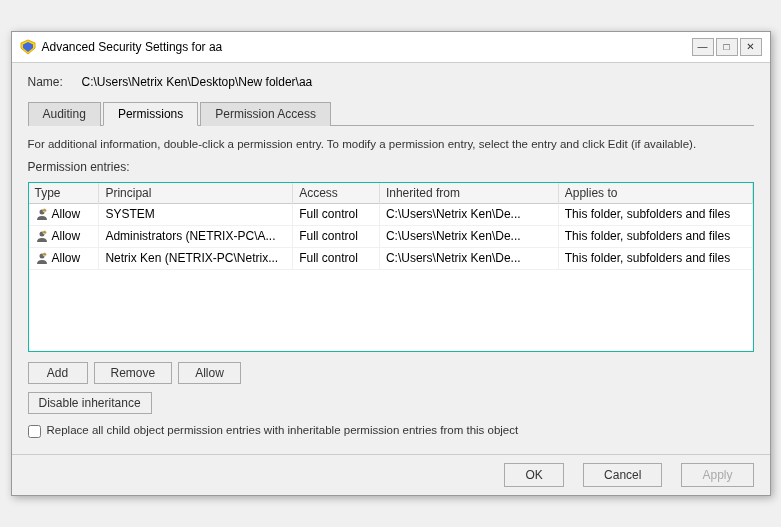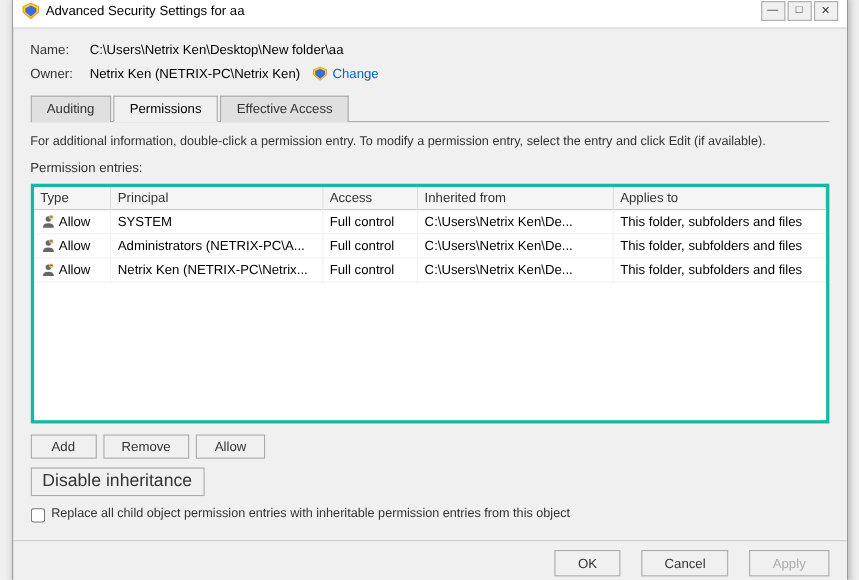--- a/index.html
+++ b/index.html
@@ -126,23 +126,23 @@
       margin-top: 2px;
       line-height: 1.4;
     }
     .section-label {
       font-size: 12px;
       color: #333;
       margin-top: 0;
     }
 
     .permission-table-wrapper {
-      border: 3px solid #14b8a6;
+      border: 1px solid #14b8a6;
       background: #fff;
-      height: 218px;
+      height: 170px;
       overflow-y: auto;
     }
     .permission-table {
       width: 100%;
       border-collapse: collapse;
       font-size: 12px;
     }
     .permission-table thead tr {
       background: #f5f5f5;
       border-bottom: 1px solid #ccc;
@@ -179,21 +179,21 @@
       color: #333;
       min-width: 60px;
     }
     .btn:disabled { color: #aaa; cursor: default; }
 
     .inherit-btn {
       padding: 3px 10px;
       border: 1px solid #aaa;
       background: #f0f0f0;
       cursor: pointer;
-      font-size: 16px;
+      font-size: 12px;
       color: #333;
     }
 
     .checkbox-row {
       display: flex;
       align-items: flex-start;
       gap: 6px;
       font-size: 11.5px;
       color: #333;
       margin-top: 2px;
@@ -247,43 +247,30 @@
     </div>
   </div>
 
   <div class="content">
 
     <div class="info-row">
       <span class="info-label">Name:</span>
       <span class="info-value">C:\Users\Netrix Ken\Desktop\New folder\aa</span>
     </div>
 
-    <div class="info-row owner-row">
-      <span class="info-label">Owner:</span>
-      <span class="info-value">Netrix Ken (NETRIX-PC\Netrix Ken)</span>
-      &nbsp;
-      
-      <svg class="shield-icon" viewBox="0 0 14 14">
-        <polygon points="7,1 13,3.5 13,8 7,13 1,8 1,3.5" fill="#FFD700" stroke="#DAA520" stroke-width="0.8"></polygon>
-        <polygon points="7,2.5 11.5,4.5 11.5,8 7,11.5 2.5,8 2.5,4.5" fill="#4169E1"></polygon>
-      </svg>
-      <a class="change-link" href="#">
-        <span>Change</span>
-      </a>
-    </div>
 
     <div class="tabs">
       <div class="tab">
         <span>Auditing</span>
       </div>
       <div class="tab active">
         <span>Permissions</span>
       </div>
       <div class="tab">
-        <span>Effective Access</span>
+        <span>Permission Access</span>
       </div>
     </div>
 
     <p class="description">For additional information, double-click a permission entry. To modify a permission entry, select the entry and click Edit (if available).</p>
 
     <p class="section-label">Permission entries:</p>
 
     <div class="permission-table-wrapper">
       <table class="permission-table">
         <thead>

